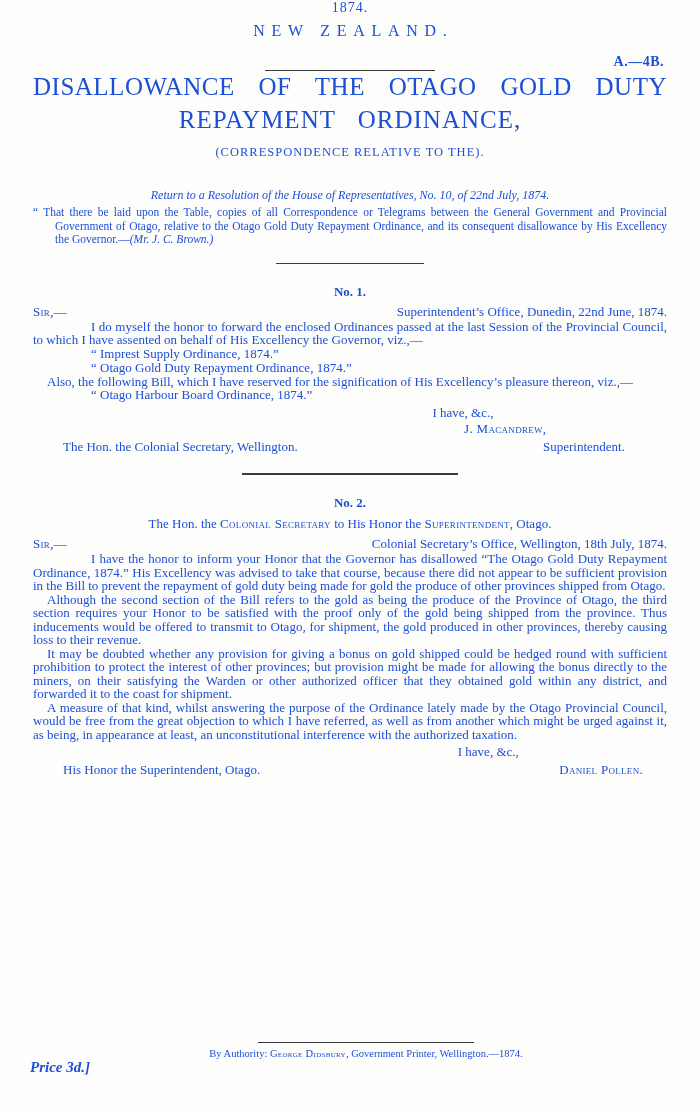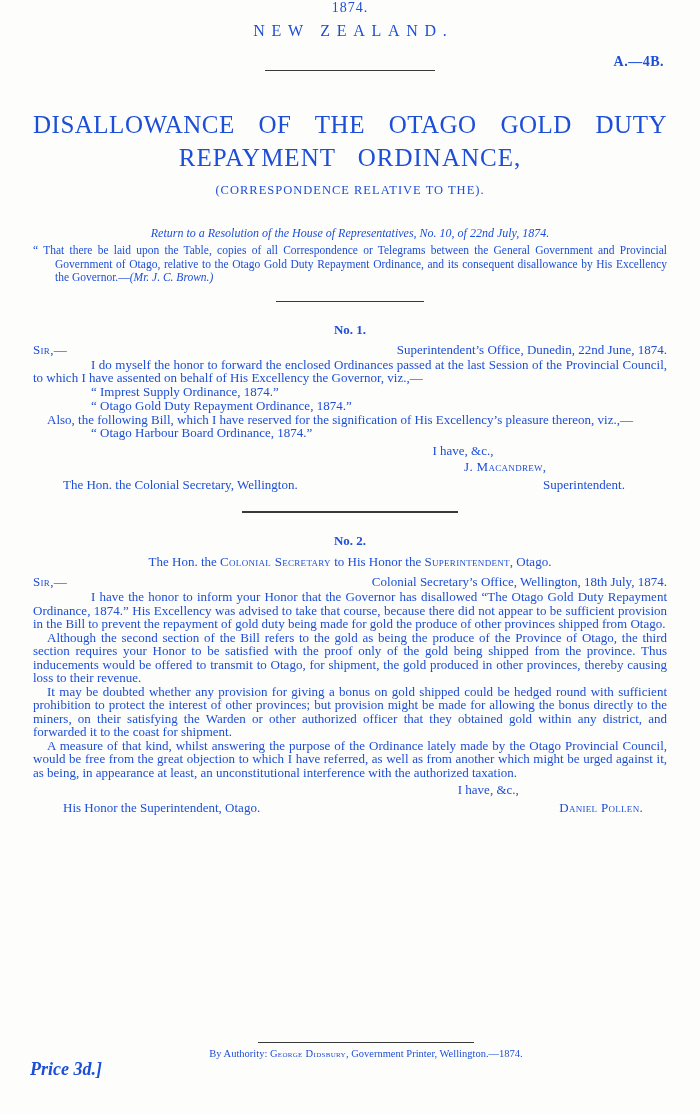--- a/index.html
+++ b/index.html
@@ -22,21 +22,21 @@
     font-weight: 700;
     font-size: 14px;
     letter-spacing: 0.5px;
   }
   .year { text-align: center; font-size: 14px; letter-spacing: 1px; }
   .country { margin-top: 6px; text-align: center; font-size: 16px; letter-spacing: 0.42em; text-indent: 0.42em; }
   .rule { border: none; border-top: 1px solid #3a3a3a; height: 0; }
   .rule-top { width: 170px; margin: 30px auto 0; }
   .rule-mid { width: 148px; margin: 16px auto 0; }
   .rule-between { width: 216px; margin: 18px auto 0; border-top-width: 2px; }
-  .title { margin-top: 38px; font-weight: 400; font-size: 25px; line-height: 1.3; letter-spacing: 0.5px; }
+  .title { font-weight: 400; font-size: 25px; line-height: 1.3; letter-spacing: 0.5px; }
   .title-l1 { display: block; text-align: justify; text-align-last: justify; }
   .title-l2 { display: block; text-align: center; word-spacing: 0.6em; letter-spacing: 1px; }
   .subtitle { text-align: center; font-size: 12.5px; letter-spacing: 1px; margin-top: 9px; }
   .resolution { margin-top: 28px; }
   .res-heading { text-align: center; font-style: italic; font-size: 12px; }
   .res-body { margin-top: 3px; font-size: 11.5px; line-height: 13.5px; text-align: justify; padding-left: 22px; text-indent: -22px; }
   .italic { font-style: italic; }
   .sc { font-variant: small-caps; letter-spacing: 0.3px; }
   .letter { margin-top: 20px; }
   .letter-no { text-align: center; font-weight: 700; font-size: 13px; }
@@ -47,21 +47,21 @@
   .ord { font-size: 13px; line-height: 14px; padding-left: 58px; }
   .valediction { font-size: 13px; margin-left: 63%; margin-top: 3px; }
   .valediction-2 { margin-left: 67%; }
   .sig-name { font-size: 13px; margin-left: 68%; }
   .sig-row { display: flex; justify-content: space-between; font-size: 13px; padding-left: 30px; margin-top: 2px; align-items: flex-end; }
   .sig-right-1 { padding-right: 42px; }
   .sig-right-2 { padding-right: 24px; }
   .footer { position: absolute; top: 1042px; left: 16px; width: 100%; text-align: center; }
   .footer-rule { width: 216px; margin: 0 auto 5px; border: none; border-top: 1px solid #3a3a3a; }
   .authority { font-size: 10.5px; }
-  .price { position: absolute; top: 1059px; left: 30px; font-style: italic; font-weight: 700; font-size: 18px; }
+  .price { position: absolute; top: 1059px; left: 30px; font-style: italic; font-weight: 700; font-size: 15px; }
 </style>
 </head>
 <body>
 
 <div class="page">
 
   <div class="doc-ref">A.—4B.</div>
 
   <div class="year">1874.</div>
   <div class="country">NEW ZEALAND.</div>

